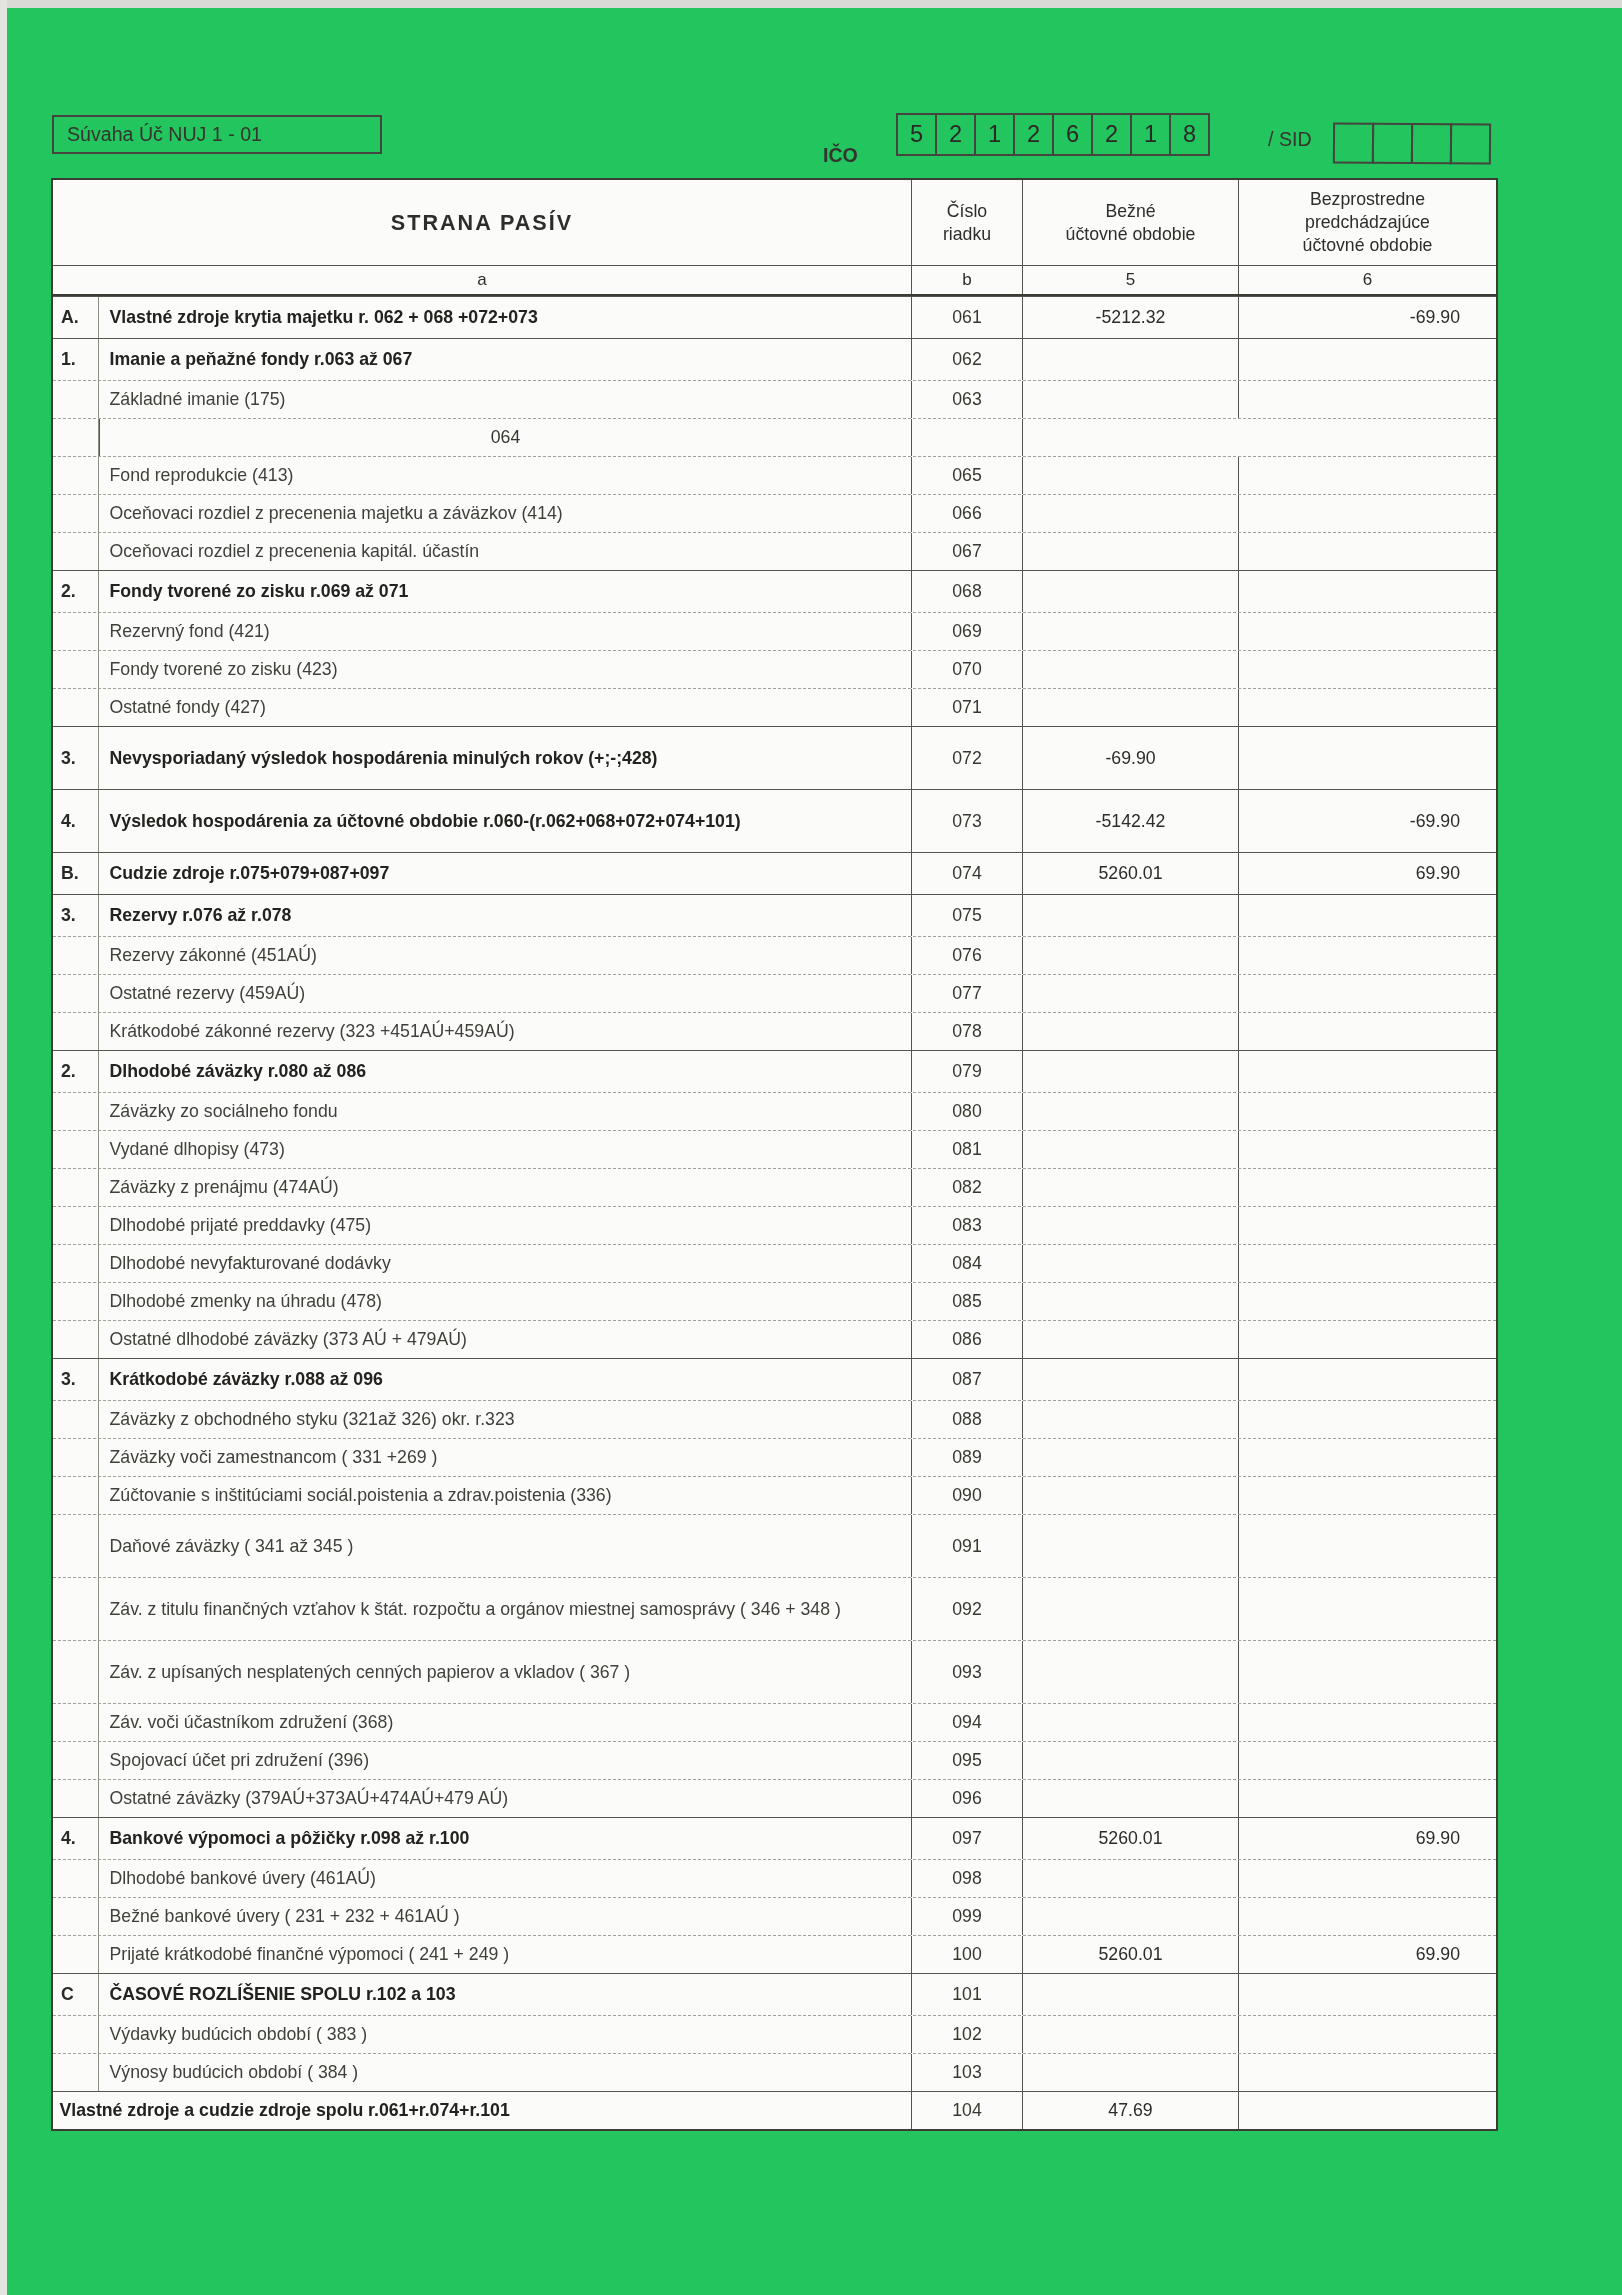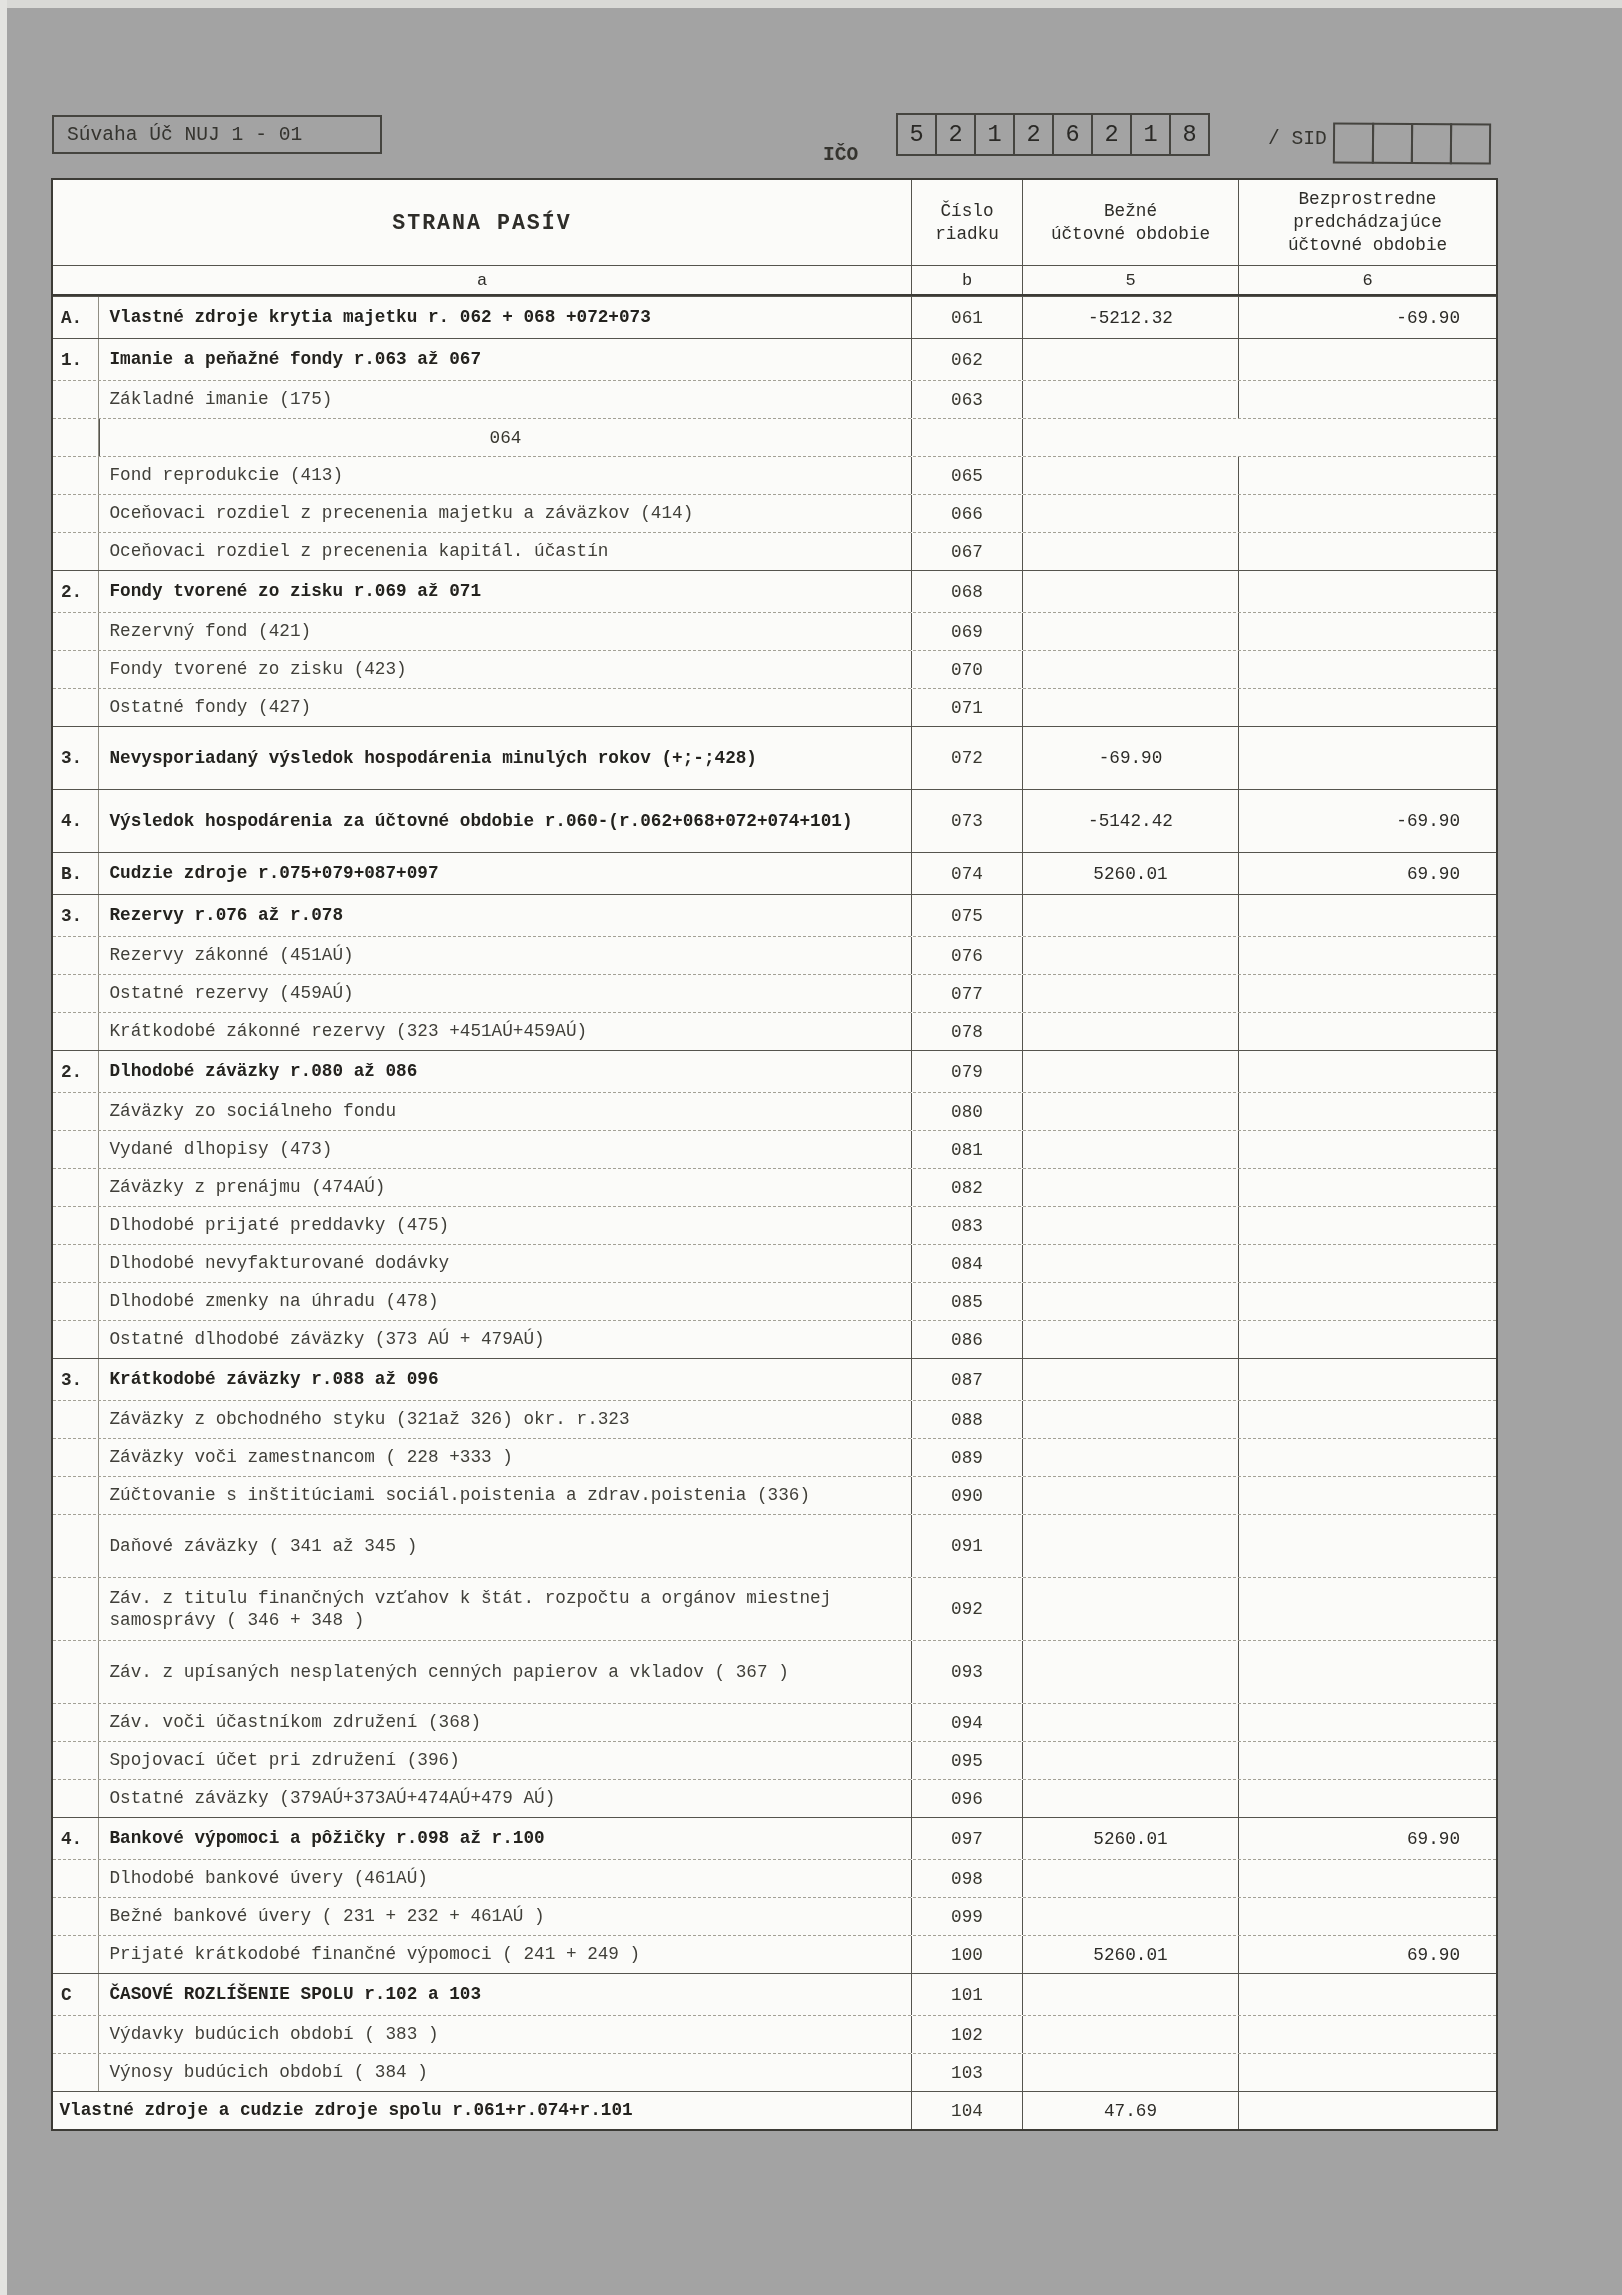--- a/index.html
+++ b/index.html
@@ -1,19 +1,19 @@
 <!DOCTYPE html>
 <html style="font-size:10.5px"><head>
 <meta charset="utf-8">
 <style>
   html,body { margin:0; padding:0; background:#e6e6e3; }
   .page {
     position:relative; width:1623px; height:2295px;
-    background:#a3a3a3; overflow:hidden;
-    font-family:Liberation Mono, monospace;
+    background:#22c55e; overflow:hidden;
+    font-family:Liberation Sans, sans-serif;
     color:#2e2d29;
   }
   .scan-edge-top { position:absolute; left:0; top:0; width:100%; height:7.9px; background:#d9d9d6; }
   .scan-edge-left { position:absolute; left:0; top:0; width:6.5px; height:100%; background:#e3e3e0; }
 
   
   .form-title-box {
     position:absolute; left:52px; top:115px; width:330px; height:39px;
     border:2px solid #45443f; display:flex; align-items:center;
     padding-left:13px; font-size:19.6px; color:#35342f; box-sizing:border-box;
@@ -301,21 +301,21 @@
         </div>
         <div class="row s-item">
           <div class="c-num"></div>
           <div class="c-label">Záväzky z obchodného styku (321až 326) okr. r.323</div>
           <div class="c-line">088</div>
           <div class="c-val c-cur"></div>
           <div class="c-val c-prev"></div>
         </div>
         <div class="row s-item">
           <div class="c-num"></div>
-          <div class="c-label">Záväzky voči zamestnancom ( 228 +333 )</div>
+          <div class="c-label">Záväzky voči zamestnancom ( 331 +269 )</div>
           <div class="c-line">089</div>
           <div class="c-val c-cur"></div>
           <div class="c-val c-prev"></div>
         </div>
         <div class="row s-item">
           <div class="c-num"></div>
           <div class="c-label">Zúčtovanie s inštitúciami sociál.poistenia a zdrav.poistenia (336)</div>
           <div class="c-line">090</div>
           <div class="c-val c-cur"></div>
           <div class="c-val c-prev"></div>

